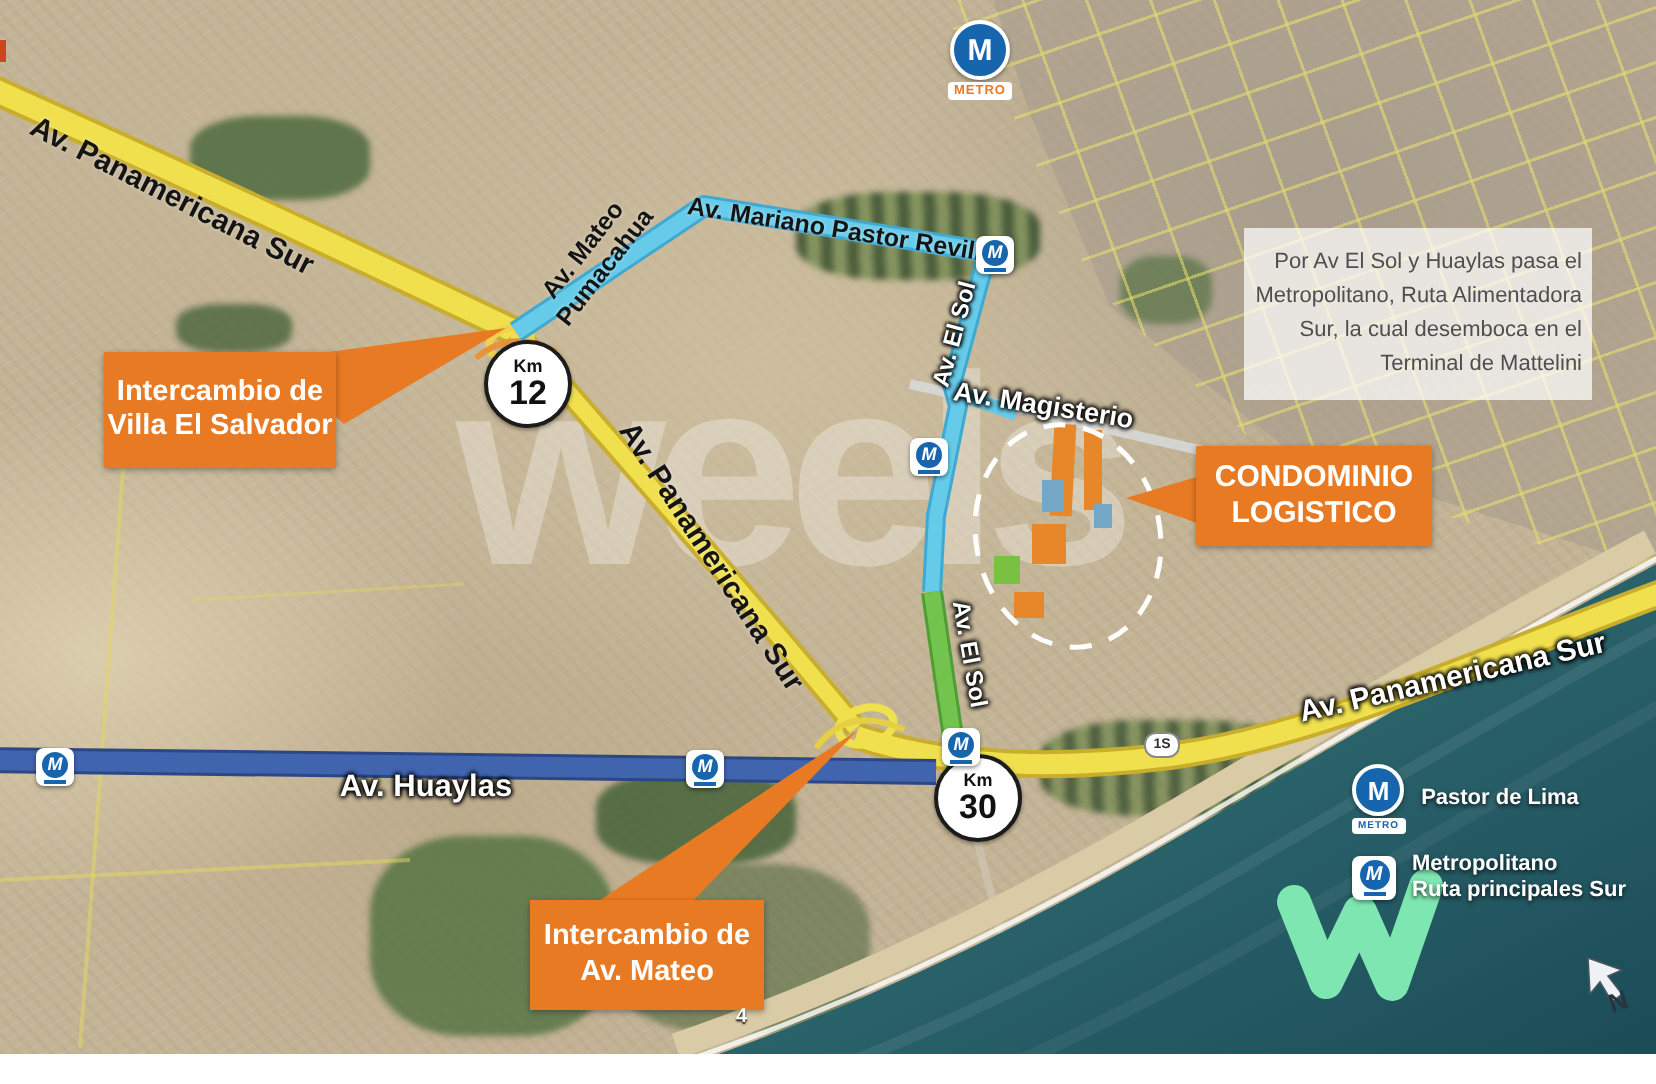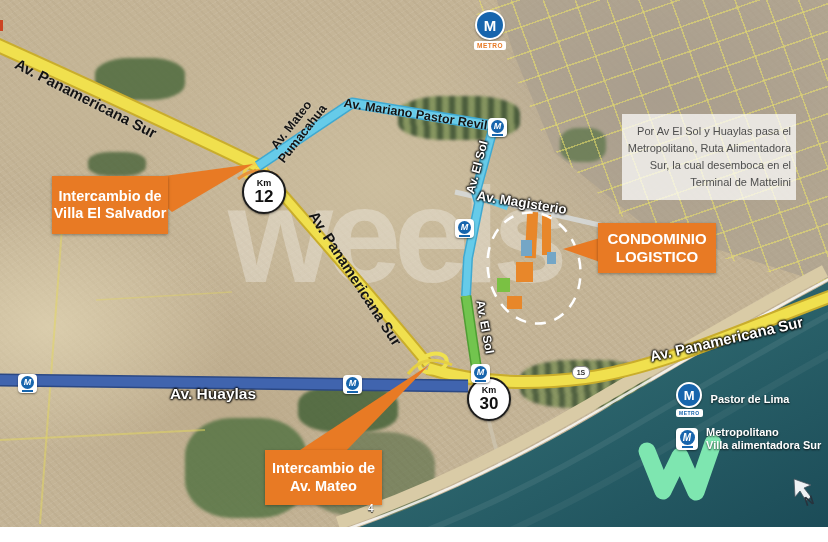--- a/index.html
+++ b/index.html
@@ -220,21 +220,21 @@
         </div>
         <div class="legend-label">Pastor de Lima</div>
       </div>
       <div style="display:flex;align-items:center;gap:8px;margin-top:9px;">
         <div class="station" style="width:22px;height:22px;">
           <div class="c" style="width:15px;height:15px;font-size:10px;">M</div>
           <div class="bar"></div>
         </div>
         <div class="legend-label">
           <div>Metropolitano</div>
-          <div>Villa alimentadora Sur</div>
+          <div>Ruta principales Sur</div>
         </div>
       </div>
     </div>
 
     <div class="abs page-num" style="left:368px;top:503px;">4</div>
   </div>
 
   <div class="abs bottom-strip"></div>
 </div>
 

